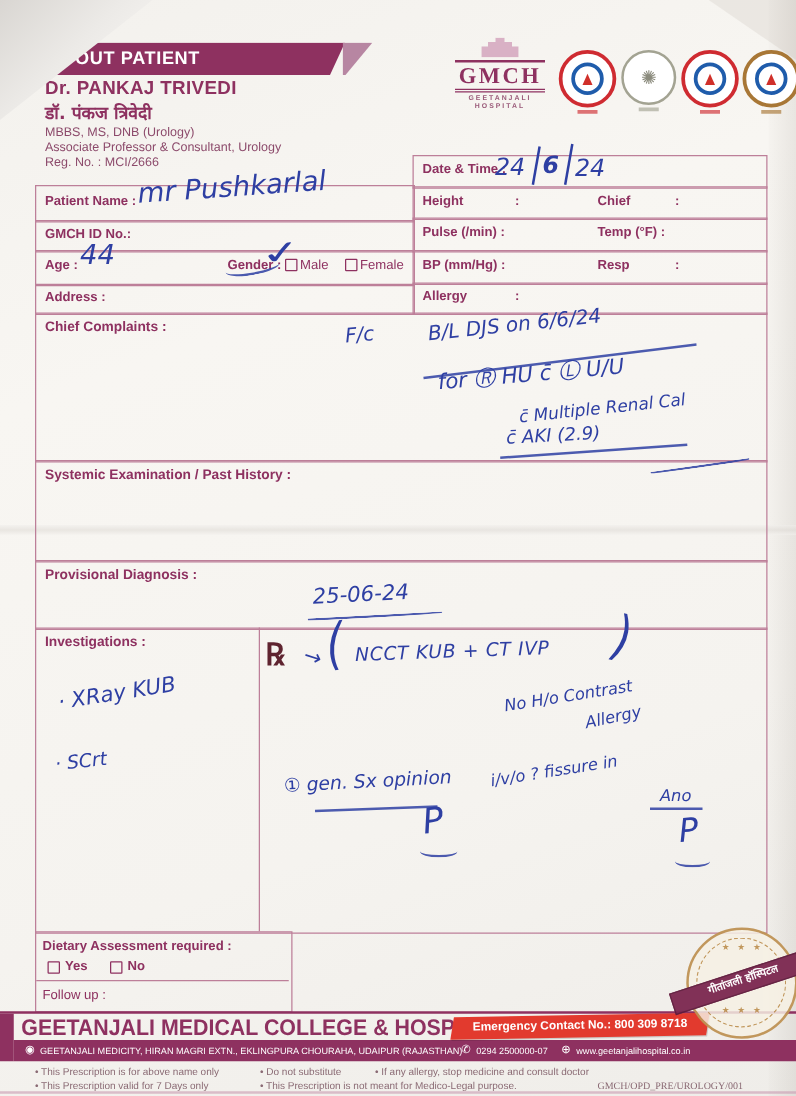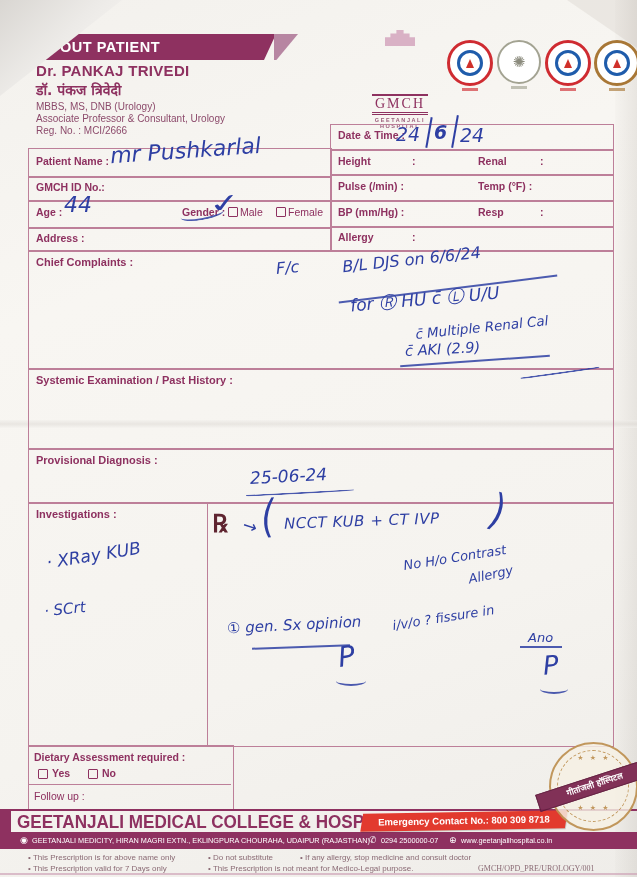--- a/index.html
+++ b/index.html
@@ -33,22 +33,22 @@
   .right-edge{position:absolute;right:0;top:0;width:22px;height:877px;
         background:linear-gradient(90deg,rgba(120,110,100,0.02),rgba(120,110,100,0.12));}
   .corner-tr{position:absolute;right:0;top:0;width:70px;height:48px;background:#e7e4df;
         clip-path:polygon(100% 0,0 0,100% 100%);opacity:.8;}
   .speck{position:absolute;left:24px;top:8px;width:10px;height:5px;border-bottom:2px solid #c04040;
         transform:rotate(-28deg);opacity:.8;}
   
   .logo{position:absolute;left:354px;top:30px;width:92px;text-align:center;}
   .bldg{width:30px;height:16px;margin:0 auto 2px auto;background:#d4a4bd;opacity:.85;
         clip-path:polygon(0 100%,0 45%,18% 45%,18% 22%,38% 22%,38% 0,62% 0,62% 22%,82% 22%,82% 45%,100% 45%,100% 100%);}
-  .gmch{display:inline-block;font-family:"Liberation Serif",serif;font-weight:400;font-size:14px;
-        color:#8e3160;letter-spacing:2px;border-top:2px solid #8e3160;border-bottom:3px double #8e3160;padding:0 3px;margin-top:46px;}
+  .gmch{display:inline-block;font-family:"Liberation Serif",serif;font-weight:700;font-size:18px;
+        color:#8e3160;letter-spacing:2px;border-top:2px solid #8e3160;border-bottom:3px double #8e3160;padding:0 3px;}
   .gmch-sub{font-size:5.5px;letter-spacing:1.6px;color:#9a5a79;margin-top:2px;font-weight:600;}
   
   .badges{position:absolute;left:448px;top:40px;display:flex;gap:5px;z-index:2;}
   .badge-wrap{width:44px;display:flex;flex-direction:column;align-items:center;}
   .badge{width:40px;height:40px;border-radius:50%;background:#fff;display:flex;align-items:center;justify-content:center;}
   .badge-inner{width:20px;height:20px;border-radius:50%;border:3px solid #1f5cab;display:flex;align-items:center;justify-content:center;background:#fff;}
   .tri{width:0;height:0;border-left:4px solid transparent;border-right:4px solid transparent;border-bottom:9px solid #d0302a;}
   .badge-cap{margin-top:2px;height:3px;width:16px;opacity:.65;}
   
   .f-hairline{position:absolute;left:0;top:809px;width:637px;height:2px;background:#8e3160;}
@@ -152,21 +152,21 @@
   <div class="box" style="left:28px;top:368px;width:584px;height:80px;"></div>
   <div class="box" style="left:28px;top:448px;width:584px;height:54px;"></div>
   <div class="box" style="left:28px;top:502px;width:584px;height:243px;"></div>
   <div class="vline" style="left:207px;top:502px;height:243px;"></div>
   <div class="box" style="left:28px;top:745px;width:204px;height:63px;"></div>
   <div class="hline" style="left:29px;top:784px;width:202px;"></div>
 
   <div class="lbl" style="left:338px;top:129px;">Date &amp; Time :</div>
   <div class="lbl" style="left:338px;top:155px;">Height</div>
   <div class="lbl" style="left:412px;top:155px;">:</div>
-  <div class="lbl" style="left:478px;top:155px;">Renal</div>
+  <div class="lbl" style="left:478px;top:155px;">Chief</div>
   <div class="lbl" style="left:540px;top:155px;">:</div>
   <div class="lbl" style="left:338px;top:180px;">Pulse (/min) :</div>
   <div class="lbl" style="left:478px;top:180px;">Temp (°F) :</div>
   <div class="lbl" style="left:338px;top:206px;">BP (mm/Hg) :</div>
   <div class="lbl" style="left:478px;top:206px;">Resp</div>
   <div class="lbl" style="left:540px;top:206px;">:</div>
   <div class="lbl" style="left:338px;top:231px;">Allergy</div>
   <div class="lbl" style="left:412px;top:231px;">:</div>
 
   <div class="lbl" style="left:36px;top:155px;">Patient Name :</div>

